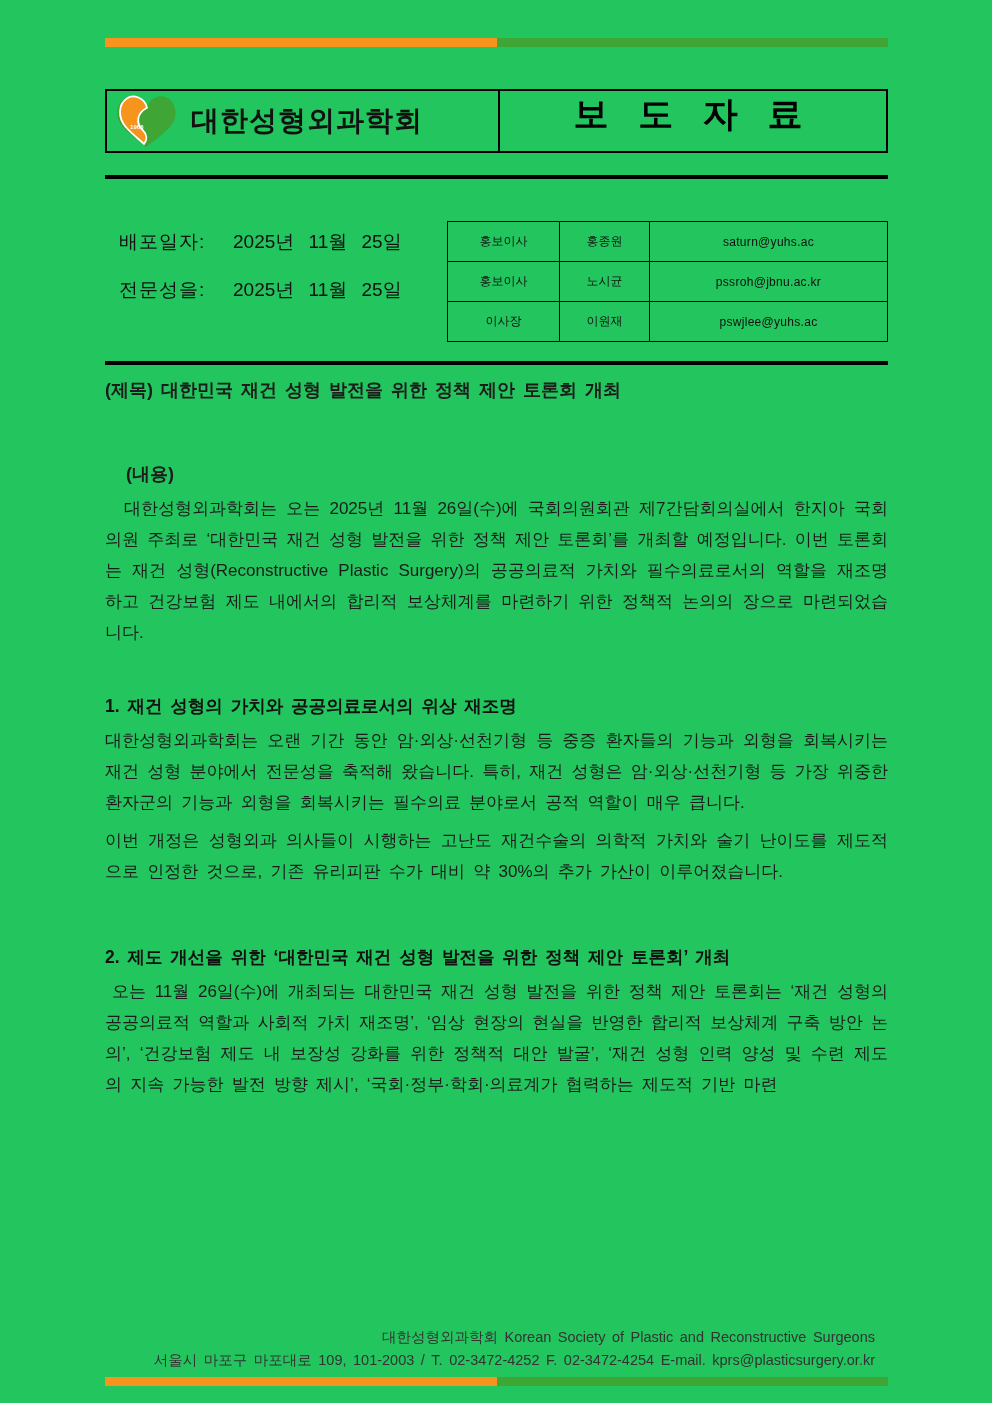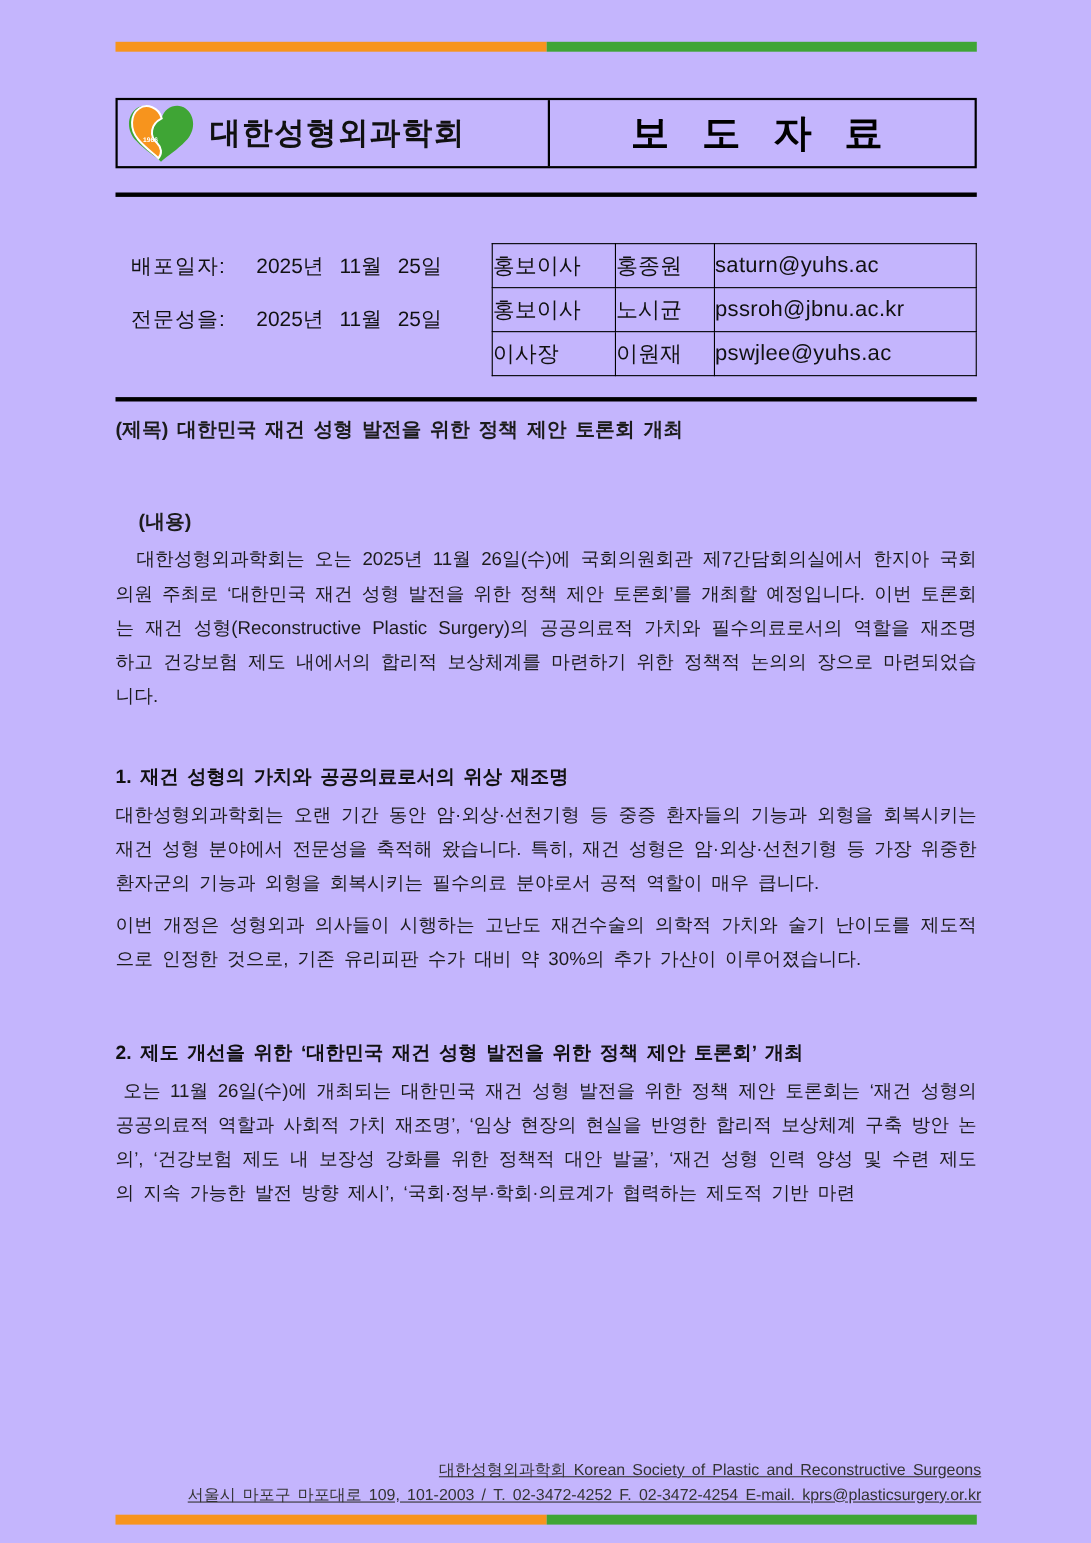--- a/index.html
+++ b/index.html
@@ -5,21 +5,21 @@
   * { margin:0; padding:0; box-sizing:border-box; }
   html,body { background:#fff; }
   body {
     font-family:"Liberation Sans","DejaVu Sans",sans-serif;
     color:#1c1c1c;
   }
   .page {
     position:relative;
     width:992px; height:1403px;
     margin:0 auto;
-    background:#c4b5fd;
+    background:#22c55e;
     overflow:hidden;
   }
   .content { position:absolute; left:105px; top:0; width:783px; }
 
   
   .bar { display:flex; width:783px; height:9px; }
   .bar-top { margin-top:38px; }
   .bar .half-orange { width:50%; background:#F7941D; }
   .bar .half-green  { width:50%; background:#3FA535; }
   .bar-bottom { position:absolute; left:105px; bottom:17px; }
@@ -34,40 +34,40 @@
   }
   .org-cell {
     width:393px;
     border-right:2px solid #000;
     display:flex; align-items:center;
     padding-left:8px; gap:12px;
   }
   .org-name { font-size:28px; font-weight:bold; letter-spacing:1px; color:#111; }
   .doc-cell {
     flex:1;
-    display:flex; align-items:center; justify-content:center;
+    display:flex; align-items:flex-start; justify-content:center;
   }
   .doc-type { font-size:35px; font-weight:bold; letter-spacing:10px; color:#000; white-space:nowrap; }
 
   .rule { height:4px; background:#000; }
   .rule-1 { margin-top:22px; }
   .rule-2 { margin-top:19px; }
 
   
   .meta-row { display:flex; margin-top:42px;gap:13px; }
   .dates { flex:1; padding:8px 0 0 14px; }
   .date-line { margin-bottom:22px; font-size:19px; color:#111; display:flex; }
   .date-label { width:100px; letter-spacing:1px; }
   .date-value { word-spacing:9px; padding-left:14px; }
   table.contacts { border-collapse:collapse; width:440px; table-layout:fixed; }
   table.contacts td {
     border:1.5px solid #000;
     height:40px;
-    text-align:left; vertical-align:middle;
-    font-size:20px; color:#111;
+    text-align:center; vertical-align:middle;
+    font-size:12px; color:#111;
   }
   td.col-role { width:112px; }
   td.col-name { width:90px; }
   td.col-email { width:238px; letter-spacing:0.3px; }
 
   
   .title { margin-top:13px; font-size:18px; font-weight:bold; word-spacing:3px; }
   .content-label { margin-top:60px; font-size:18px; font-weight:bold;margin-left:21px; }
   .para {
     margin-top:7px;
@@ -78,26 +78,25 @@
   .para.indent-1 { text-indent:19px; }
   .para.indent-05 { text-indent:7px; }
   .sec-heading {
     margin-top:46px;
     font-size:17.5px; font-weight:bold; word-spacing:3px; color:#111;
   }
   .sec-heading.sec-2 { margin-top:58px; }
 
   
   .footer {
-    position:absolute; right:100px; bottom:31px;
+    position:absolute; right:117px; bottom:31px;
     text-align:right;
     font-size:14.5px; line-height:23px; color:#333;
     word-spacing:2.5px;
     white-space:nowrap;
-    text-decoration:underline;
   }
 
   
   .logo { width:64px; height:58px; flex:0 0 auto; }
 </style>
 </head>
 <body>
 
 <div class="page">
   <div class="content">

